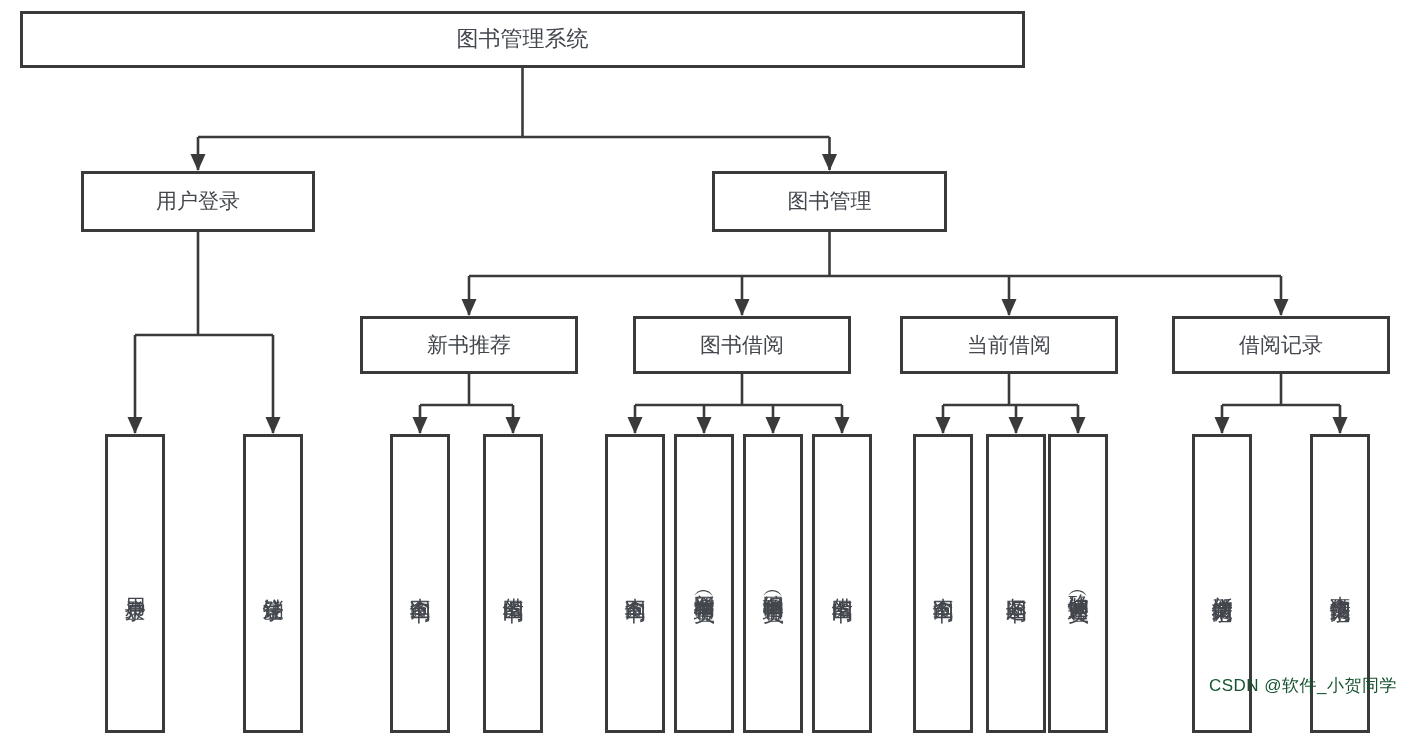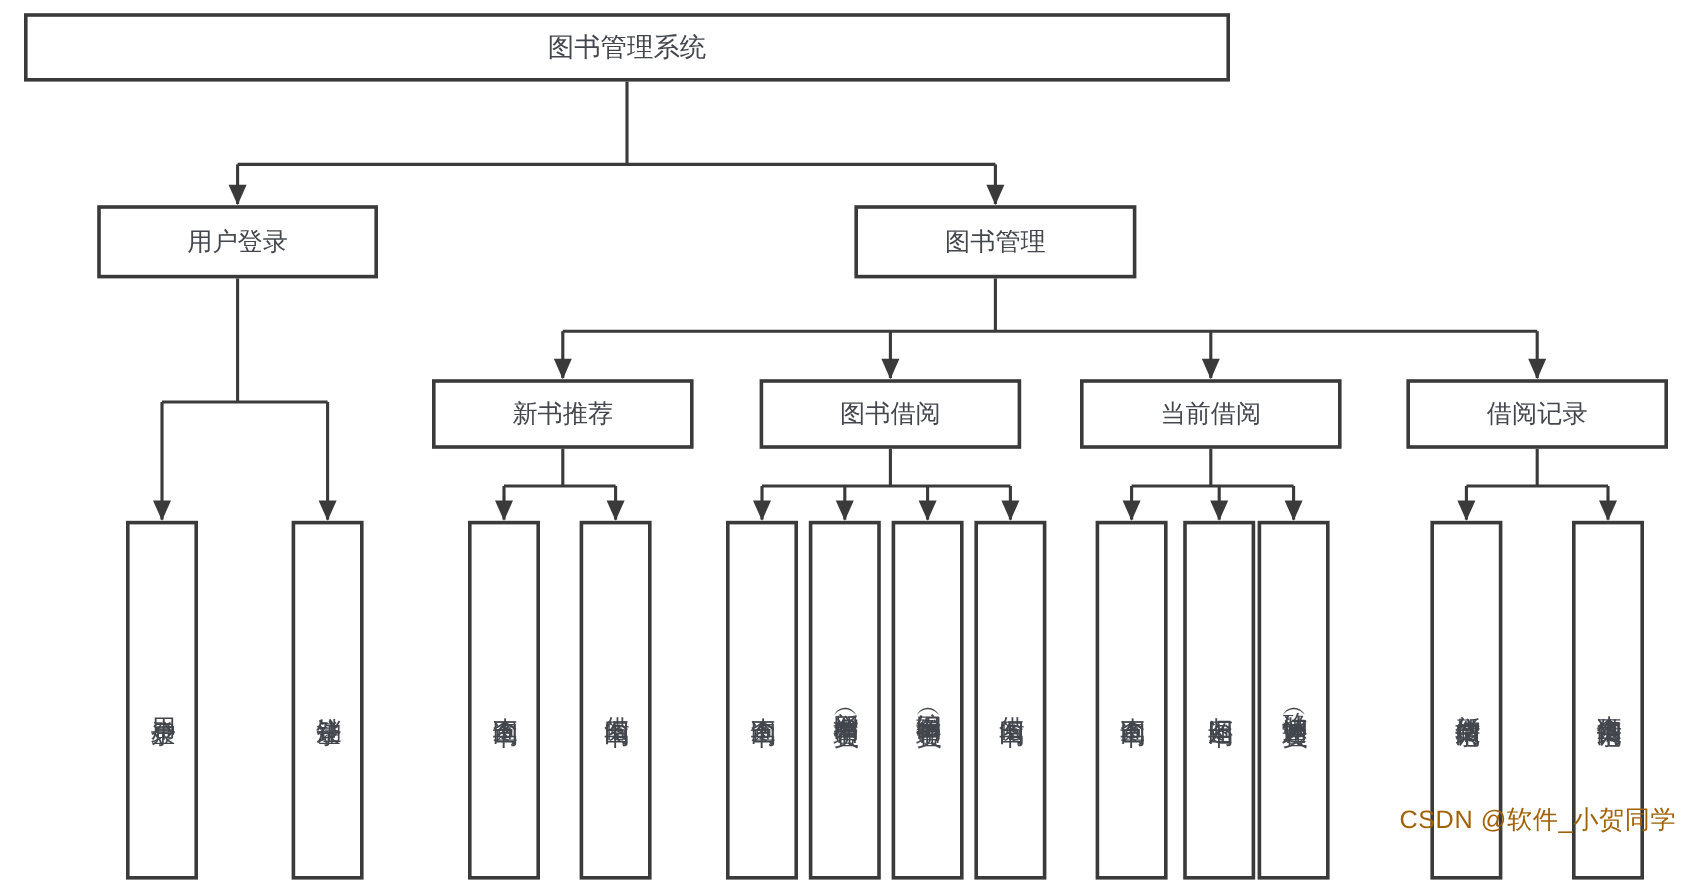--- a/index.html
+++ b/index.html
@@ -76,22 +76,22 @@
     color: #43474d;
     letter-spacing: 1.5px;
     white-space: nowrap;
     pointer-events: none;
   }
   .watermark {
     position: absolute;
     right: 8px;
     bottom: 4px;
     font-family: "Liberation Sans", "DejaVu Sans", sans-serif;
-    font-size: 21px;
-    color: #a16207;
+    font-size: 17px;
+    color: #14532d;
     letter-spacing: 0.5px;
     white-space: nowrap;
   }
 </style>
 </head>
 <body>
 
 <div id="diagram-root">
 
   <svg class="diagram-canvas" id="diagram-svg" viewBox="0 0 1405 747" xmlns="http://www.w3.org/2000/svg">

